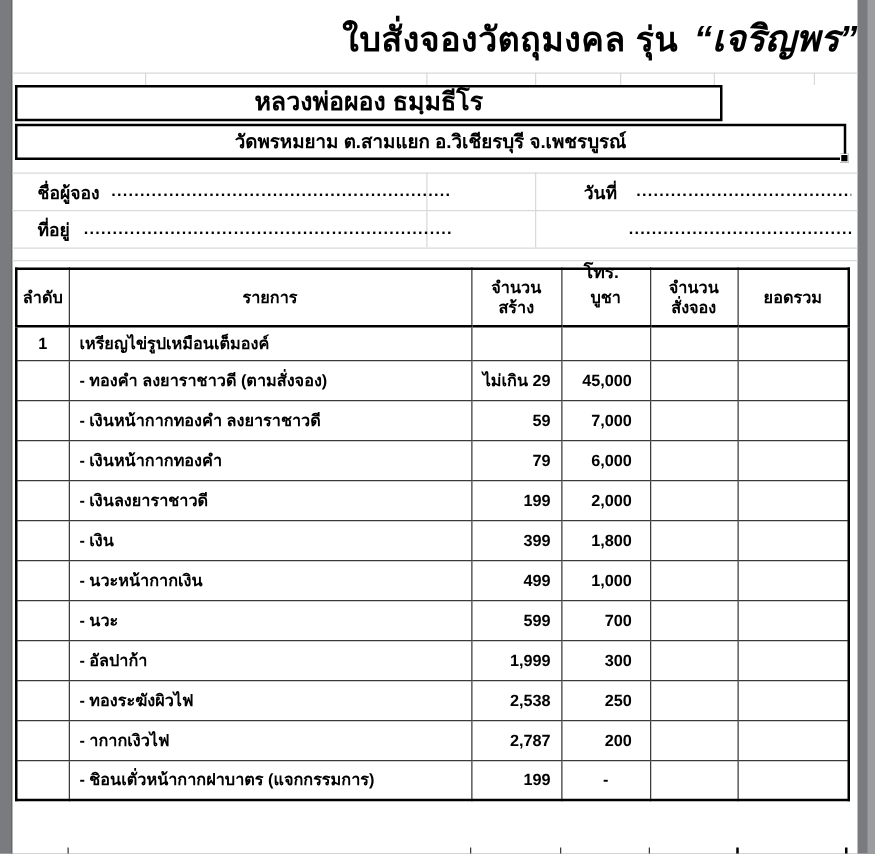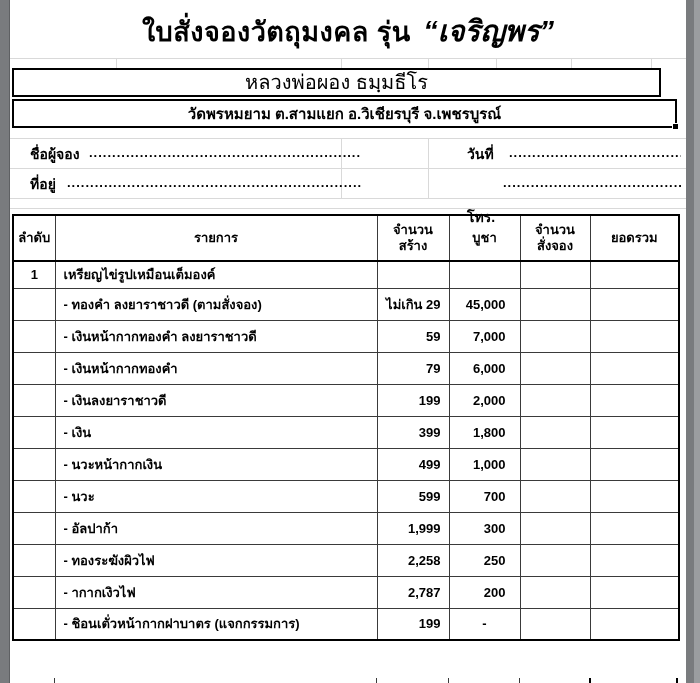--- a/index.html
+++ b/index.html
@@ -9,27 +9,27 @@
   .frame-right-outer { position:absolute; top:0; right:0; width:6px; height:683px; background:#9b9da0; }
   .frame-left-edge { position:absolute; top:0; left:9px; width:1px; height:683px; background:#5e6063; }
 
   .page { position:absolute; left:10px; top:0; width:676px; height:683px; background:#ffffff; }
 
   
   .hgrid { position:absolute; left:0; width:100%; height:1px; background:#d9d9d9; }
   .vgrid { position:absolute; width:1px; background:#d9d9d9; }
 
   
-  .title { position:absolute; top:8px; left:0; width:100%; height:50px; text-align:center; white-space:nowrap; }
+  .title { position:absolute; top:8px; left:0; width:100%; height:50px; text-align:right; white-space:nowrap; }
   .title .main { font-size:27px; font-weight:bold; letter-spacing:0.5px; }
   .title .edition { font-size:29px; font-weight:bold; font-style:italic; margin-left:8px; }
 
   
-  .abbot { position:absolute; top:68px; left:2px; width:649px; height:29px;
-           border:2px solid #000; text-align:center; font-size:20px; font-weight:normal; line-height:25px; }
+  .abbot { position:absolute; top:68px; left:2px; width:566px; height:29px;
+           border:2px solid #000; text-align:center; font-size:20px; font-weight:bold; line-height:25px; }
 
   
   .temple-box { position:absolute; top:99px; left:2px; width:665px; height:29px;
                 border:2px solid #000; text-align:center; font-size:15px; font-weight:bold; line-height:25px; }
   .sel-handle { position:absolute; right:-4px; bottom:-4px; width:7px; height:7px; background:#000; border:1px solid #fff; }
 
   
   .form-area { position:absolute; top:138px; left:0; width:100%; height:60px; }
   .form-row { position:absolute; left:17px; width:100%; height:30px; }
   .f-label { position:absolute; font-size:14px; font-weight:bold; top:5px; white-space:nowrap; }
@@ -219,21 +219,21 @@
     <td class="c-item">- อัลปาก้า</td>
     <td class="c-made">1,999</td>
     <td class="c-price">300</td>
     <td class="c-order"></td>
     <td class="c-total"></td>
   </tr>
 
   <tr>
     <td class="c-no"></td>
     <td class="c-item">- ทองระฆังผิวไฟ</td>
-    <td class="c-made">2,258</td>
+    <td class="c-made">2,538</td>
     <td class="c-price">250</td>
     <td class="c-order"></td>
     <td class="c-total"></td>
   </tr>
 
   <tr>
     <td class="c-no"></td>
     <td class="c-item">- ากากเงิวไฟ</td>
     <td class="c-made">2,787</td>
     <td class="c-price">200</td>

